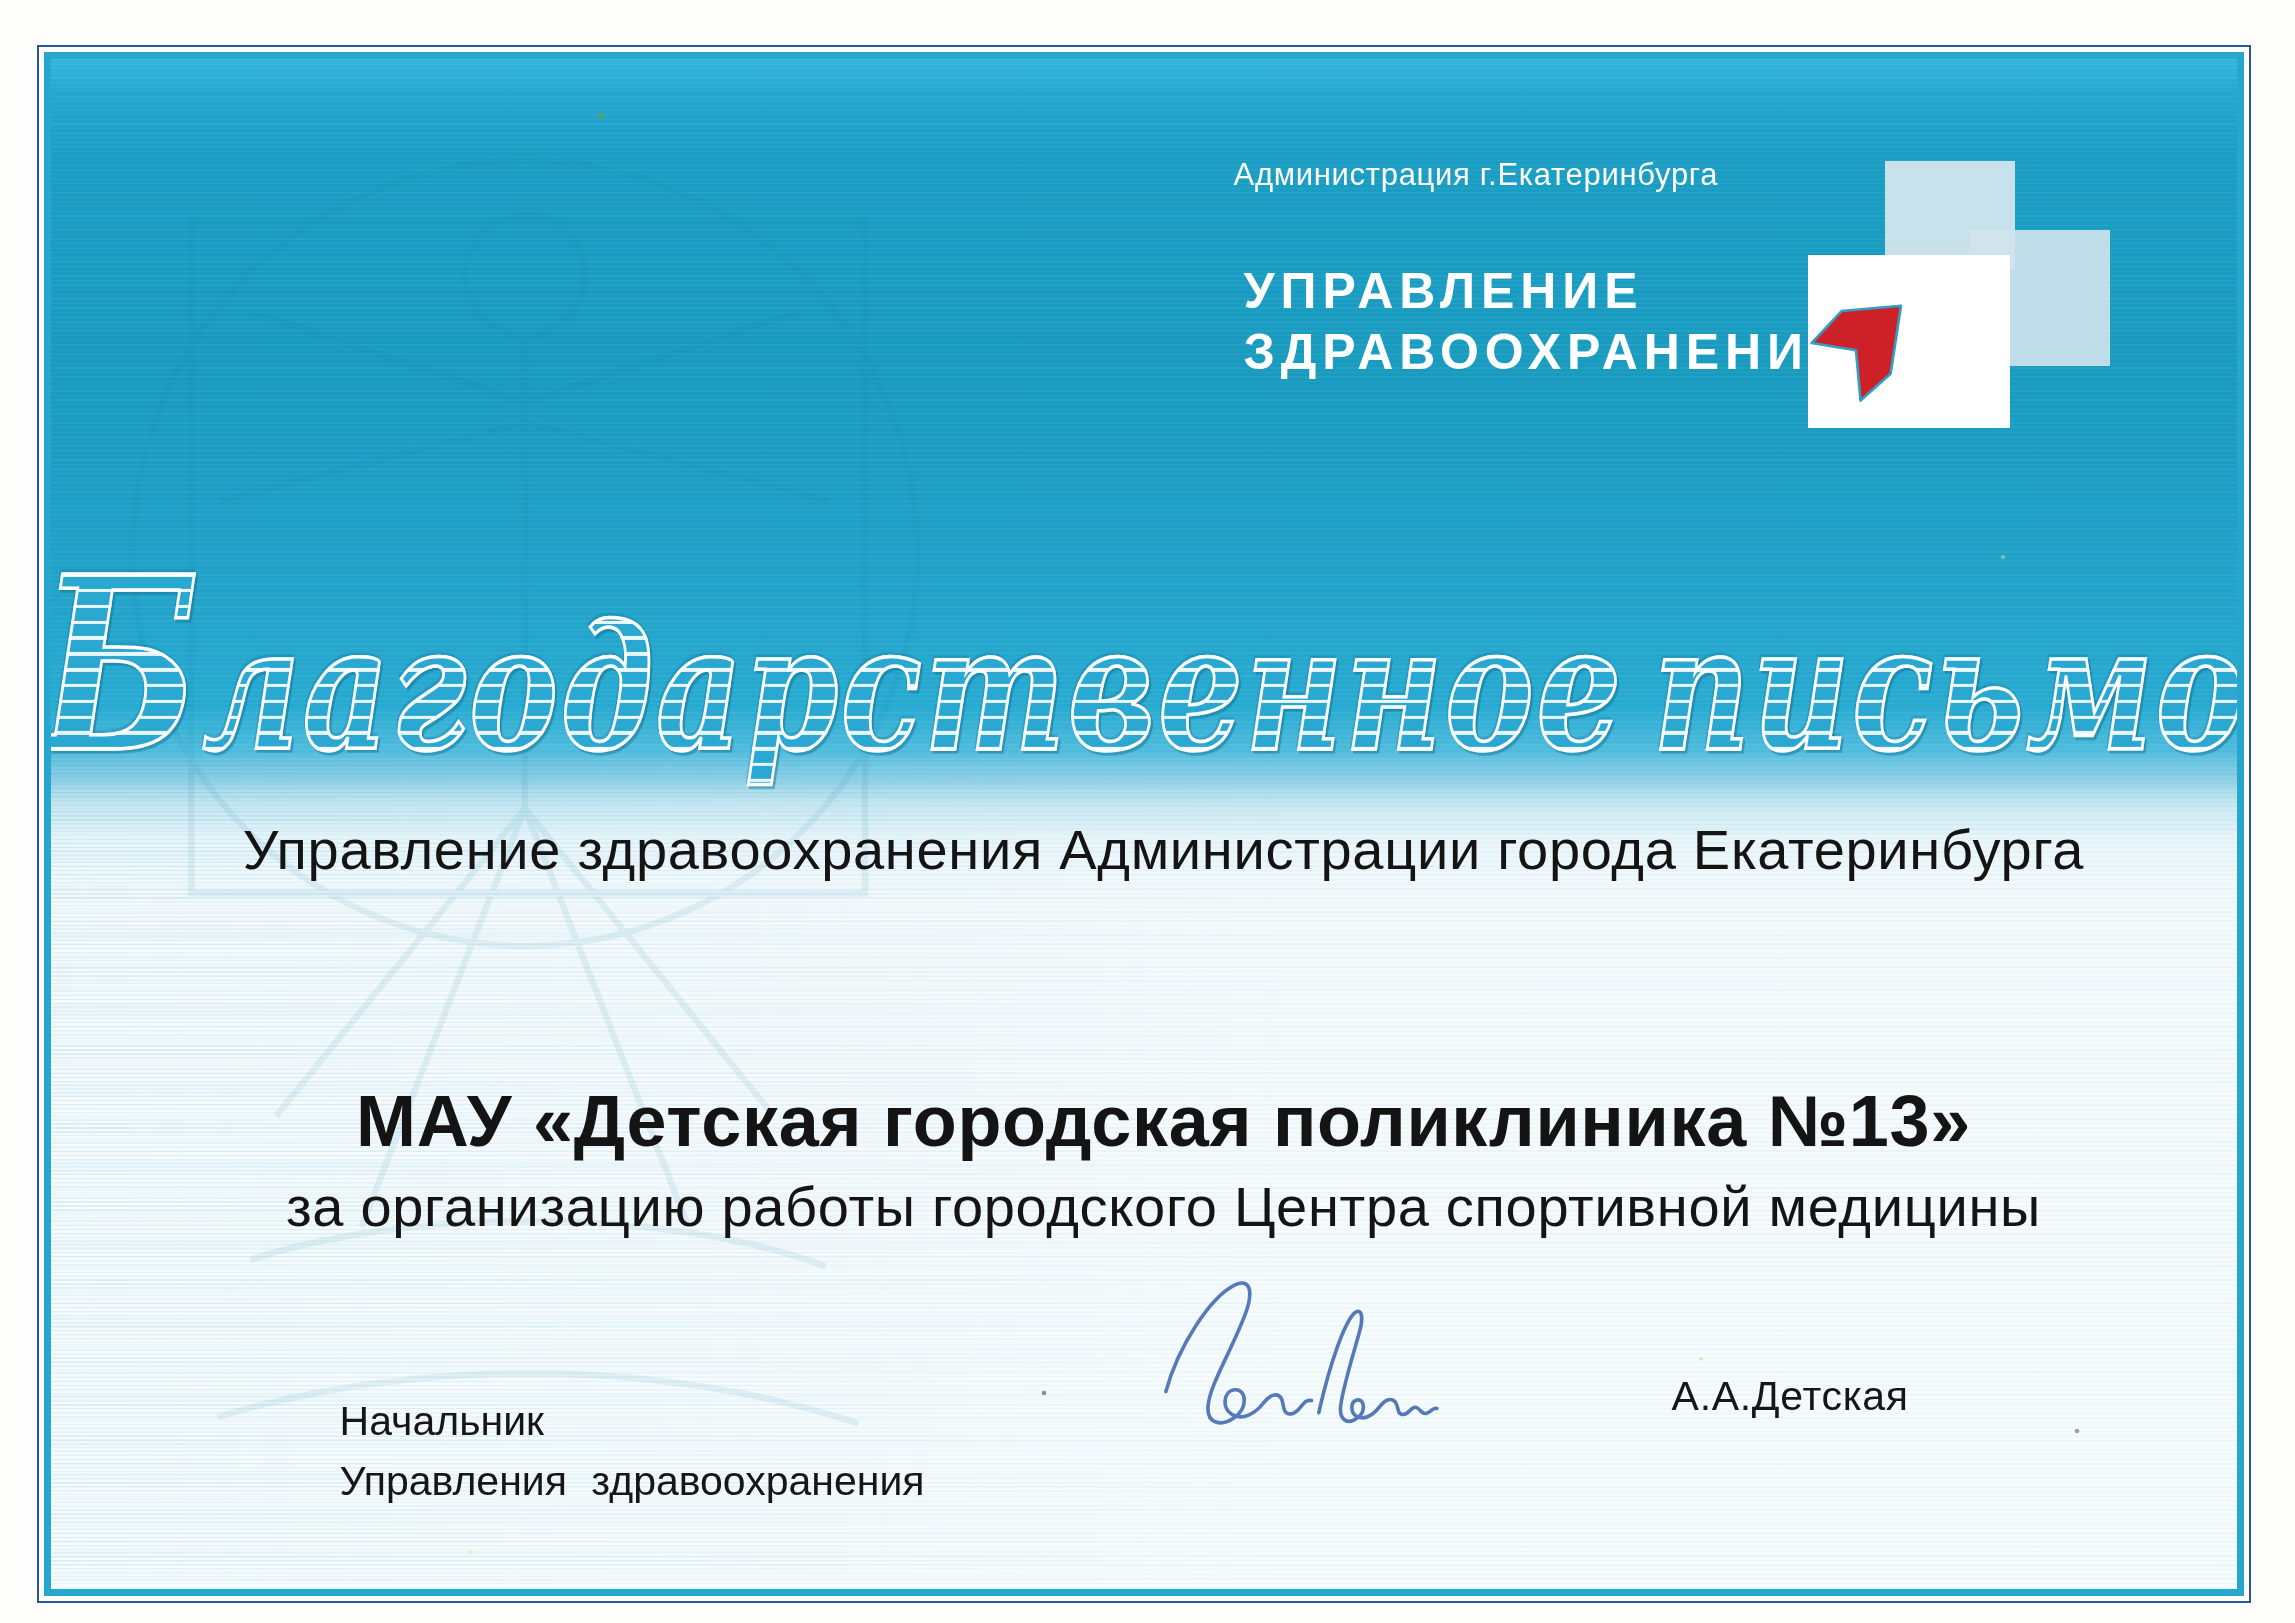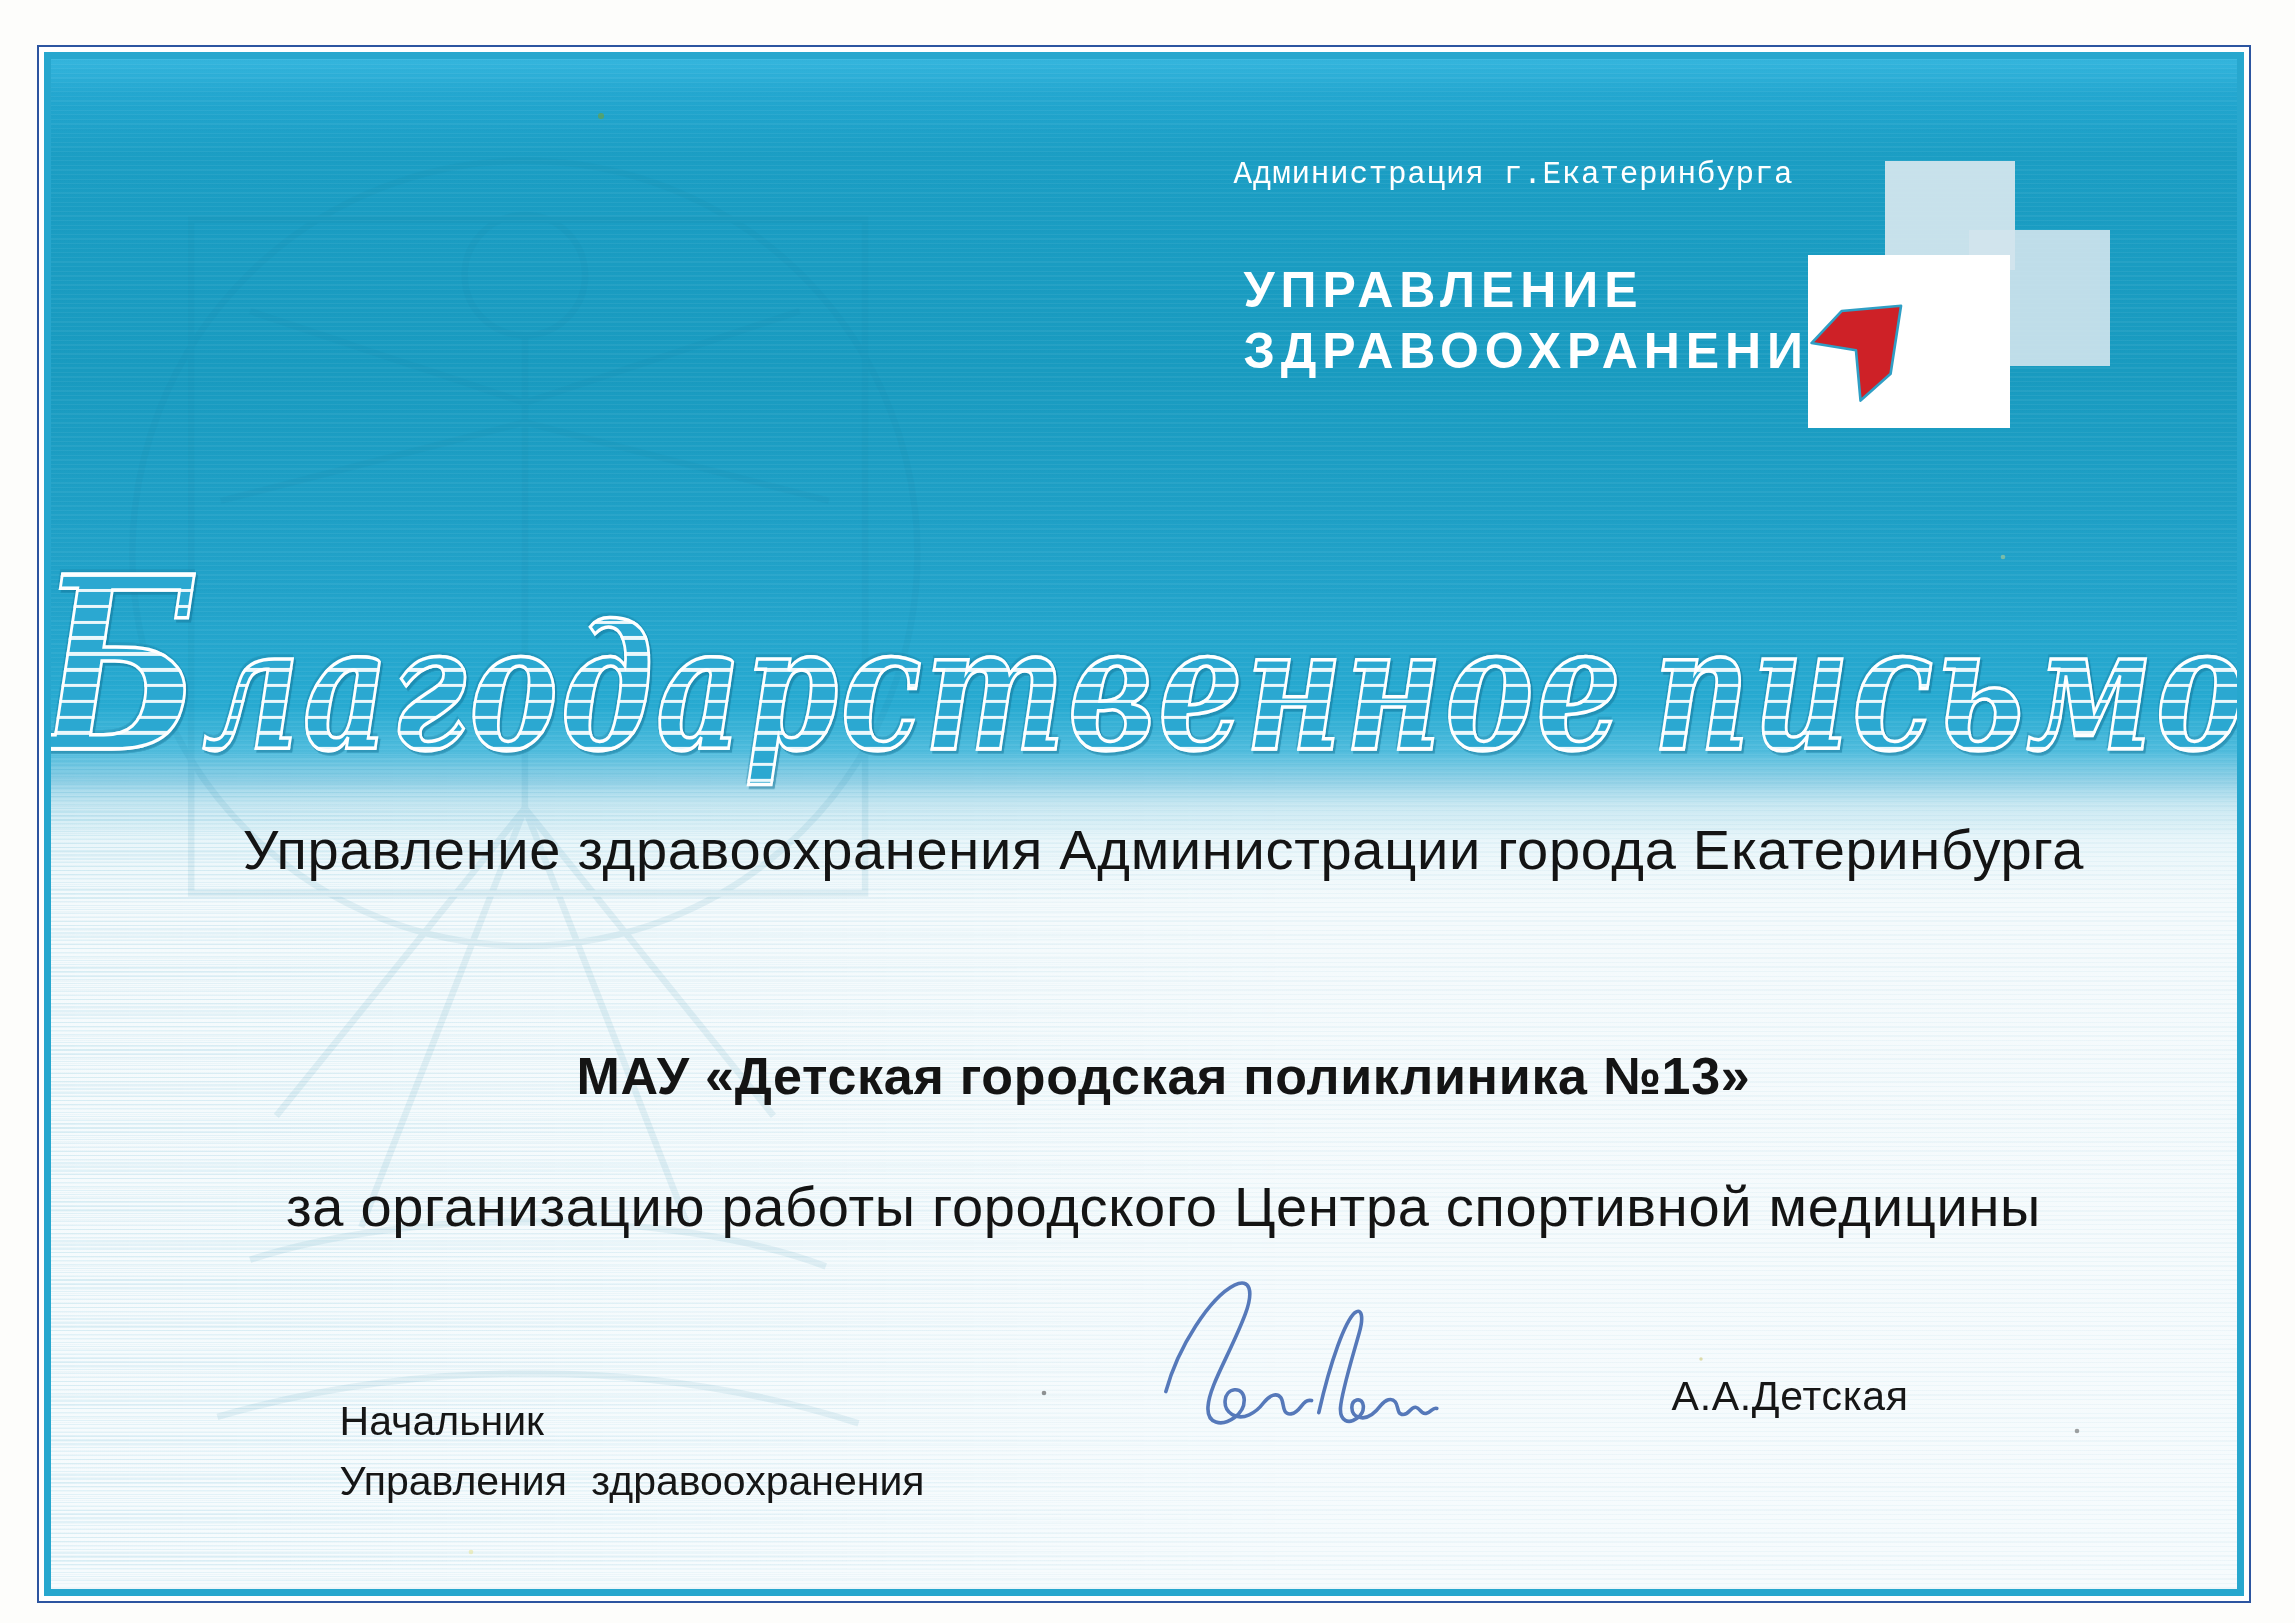--- a/index.html
+++ b/index.html
@@ -59,21 +59,20 @@
     opacity:0.09;
     pointer-events:none;
   }
   
   .brand{
     position:absolute;left:1183px;top:98px;color:#ffffff;
   }
   .brand-admin{
     font-size:31px;letter-spacing:0.7px;font-weight:400;
     margin-bottom:68px;
-    font-family:Liberation Mono, monospace;
   }
   .brand-org{
     font-size:50px;font-weight:700;letter-spacing:5.9px;line-height:1.22;margin-left:10px;
   }
   .logo{
     position:absolute;left:1752px;top:99px;width:367px;height:281px;
   }
   .logo .sq{position:absolute;}
   .sq-pale1{left:82px;top:3.9px;width:130px;height:109px;background:rgba(213,230,238,0.93);}
   .sq-pale2{left:166px;top:72px;width:141px;height:136px;background:rgba(209,228,237,0.90);}
@@ -117,21 +116,21 @@
   .bodyline{
     position:absolute;left:39px;right:0;
     text-align:center;
     color:#141414;
     font-size:56px;
     letter-spacing:0.7px;
     white-space:nowrap;
   }
   .line-issuer{top:758px;}
   .line-action{top:869px;}
-  .line-recipient{top:987px;font-weight:700;font-size:52px;}
+  .line-recipient{top:1021px;font-weight:700;font-size:72px;}
   .line-reason{top:1115px;}
   
   .sign-pos{
     position:absolute;left:289px;top:1332px;
     font-size:41px;color:#161616;line-height:1.47;
   }
   .sign-pos .l2{word-spacing:13px;}
   .signature-svg{position:absolute;left:1092px;top:1201px;width:301px;height:209px;}
   .sign-name{
     position:absolute;left:1621px;top:1314px;

